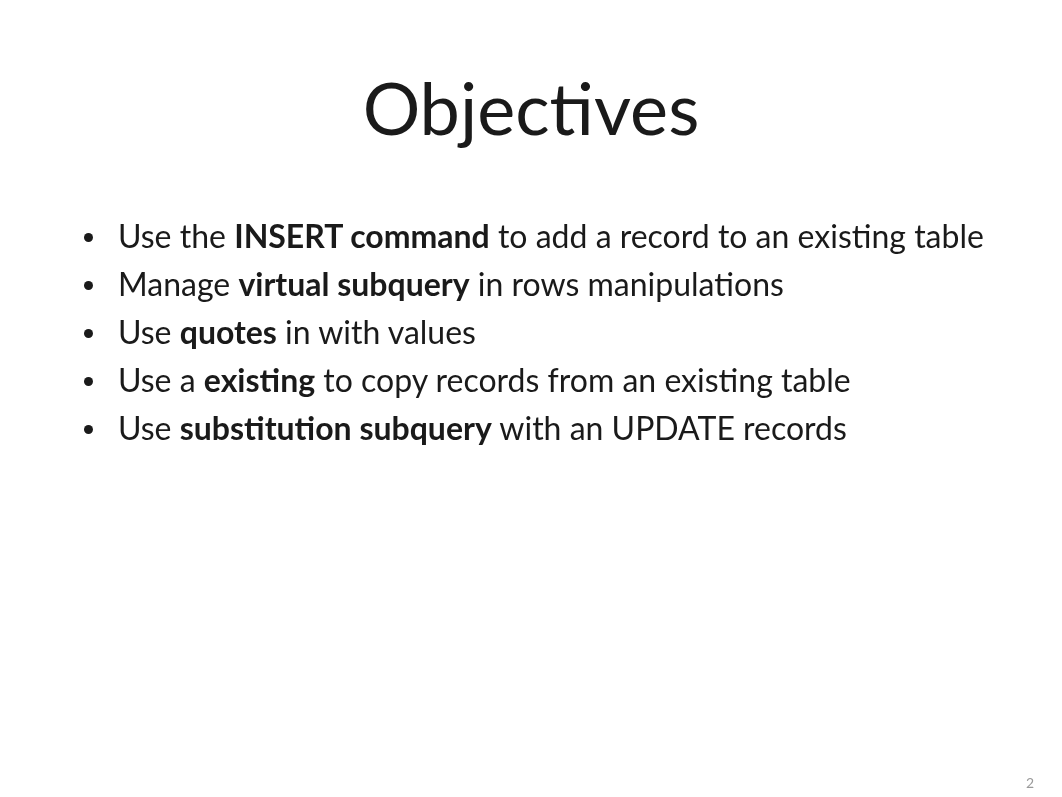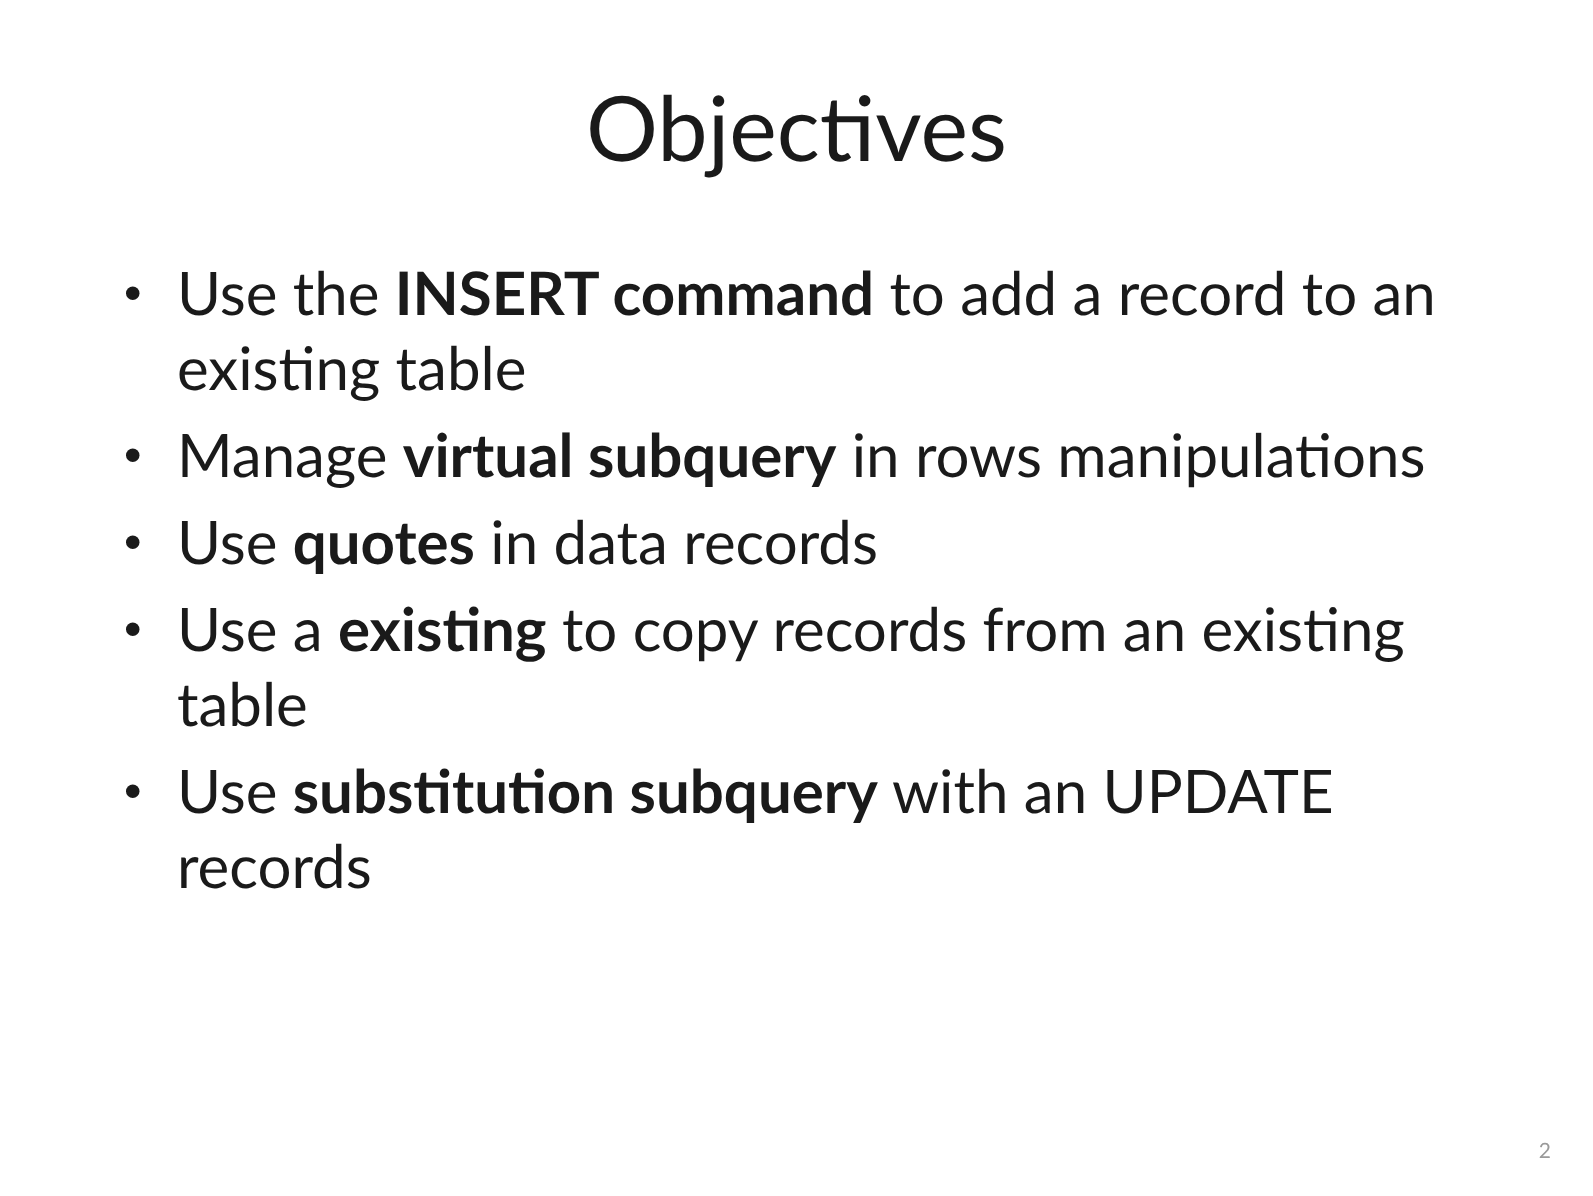--- a/index.html
+++ b/index.html
@@ -13,38 +13,38 @@
     overflow: hidden;
   }
   .slide {
     position: relative;
     width: 1062px;
     height: 797px;
     box-sizing: border-box;
   }
   .title {
     text-align: center;
-    font-size: 60px;
+    font-size: 72px;
     font-weight: 400;
-    margin: 0;
+    margin: 16px;
     padding-top: 48px;
     padding-bottom: 20px;
     letter-spacing: 0px;
   }
   .content {
     padding: 30px 70px 0 70px;
   }
   ul.bullets {
     list-style: none;
     margin: 0;
     padding: 0;
   }
   ul.bullets > li {
     position: relative;
-    font-size: 40px;
+    font-size: 32px;
     line-height: 1.25;
     padding-left: 48px;
     margin-bottom: 8px;
     font-weight: 400;
   }
   ul.bullets > li::before {
     content: "";
     position: absolute;
     left: 14px;
     top: 0.52em;
@@ -71,21 +71,21 @@
 
   <div class="content">
     <ul class="bullets">
       <li>
         <span>Use the </span><span class="b">INSERT command</span><span> to add a record to an existing table</span>
       </li>
       <li>
         <span>Manage </span><span class="b">virtual subquery</span><span> in rows manipulations</span>
       </li>
       <li>
-        <span>Use </span><span class="b">quotes</span><span> in data records</span>
+        <span>Use </span><span class="b">quotes</span><span> in with values</span>
       </li>
       <li>
         <span>Use a </span><span class="b">existing</span><span> to copy records from an existing table</span>
       </li>
       <li>
         <span>Use </span><span class="b">substitution subquery</span><span> with an UPDATE records</span>
       </li>
     </ul>
   </div>
 

